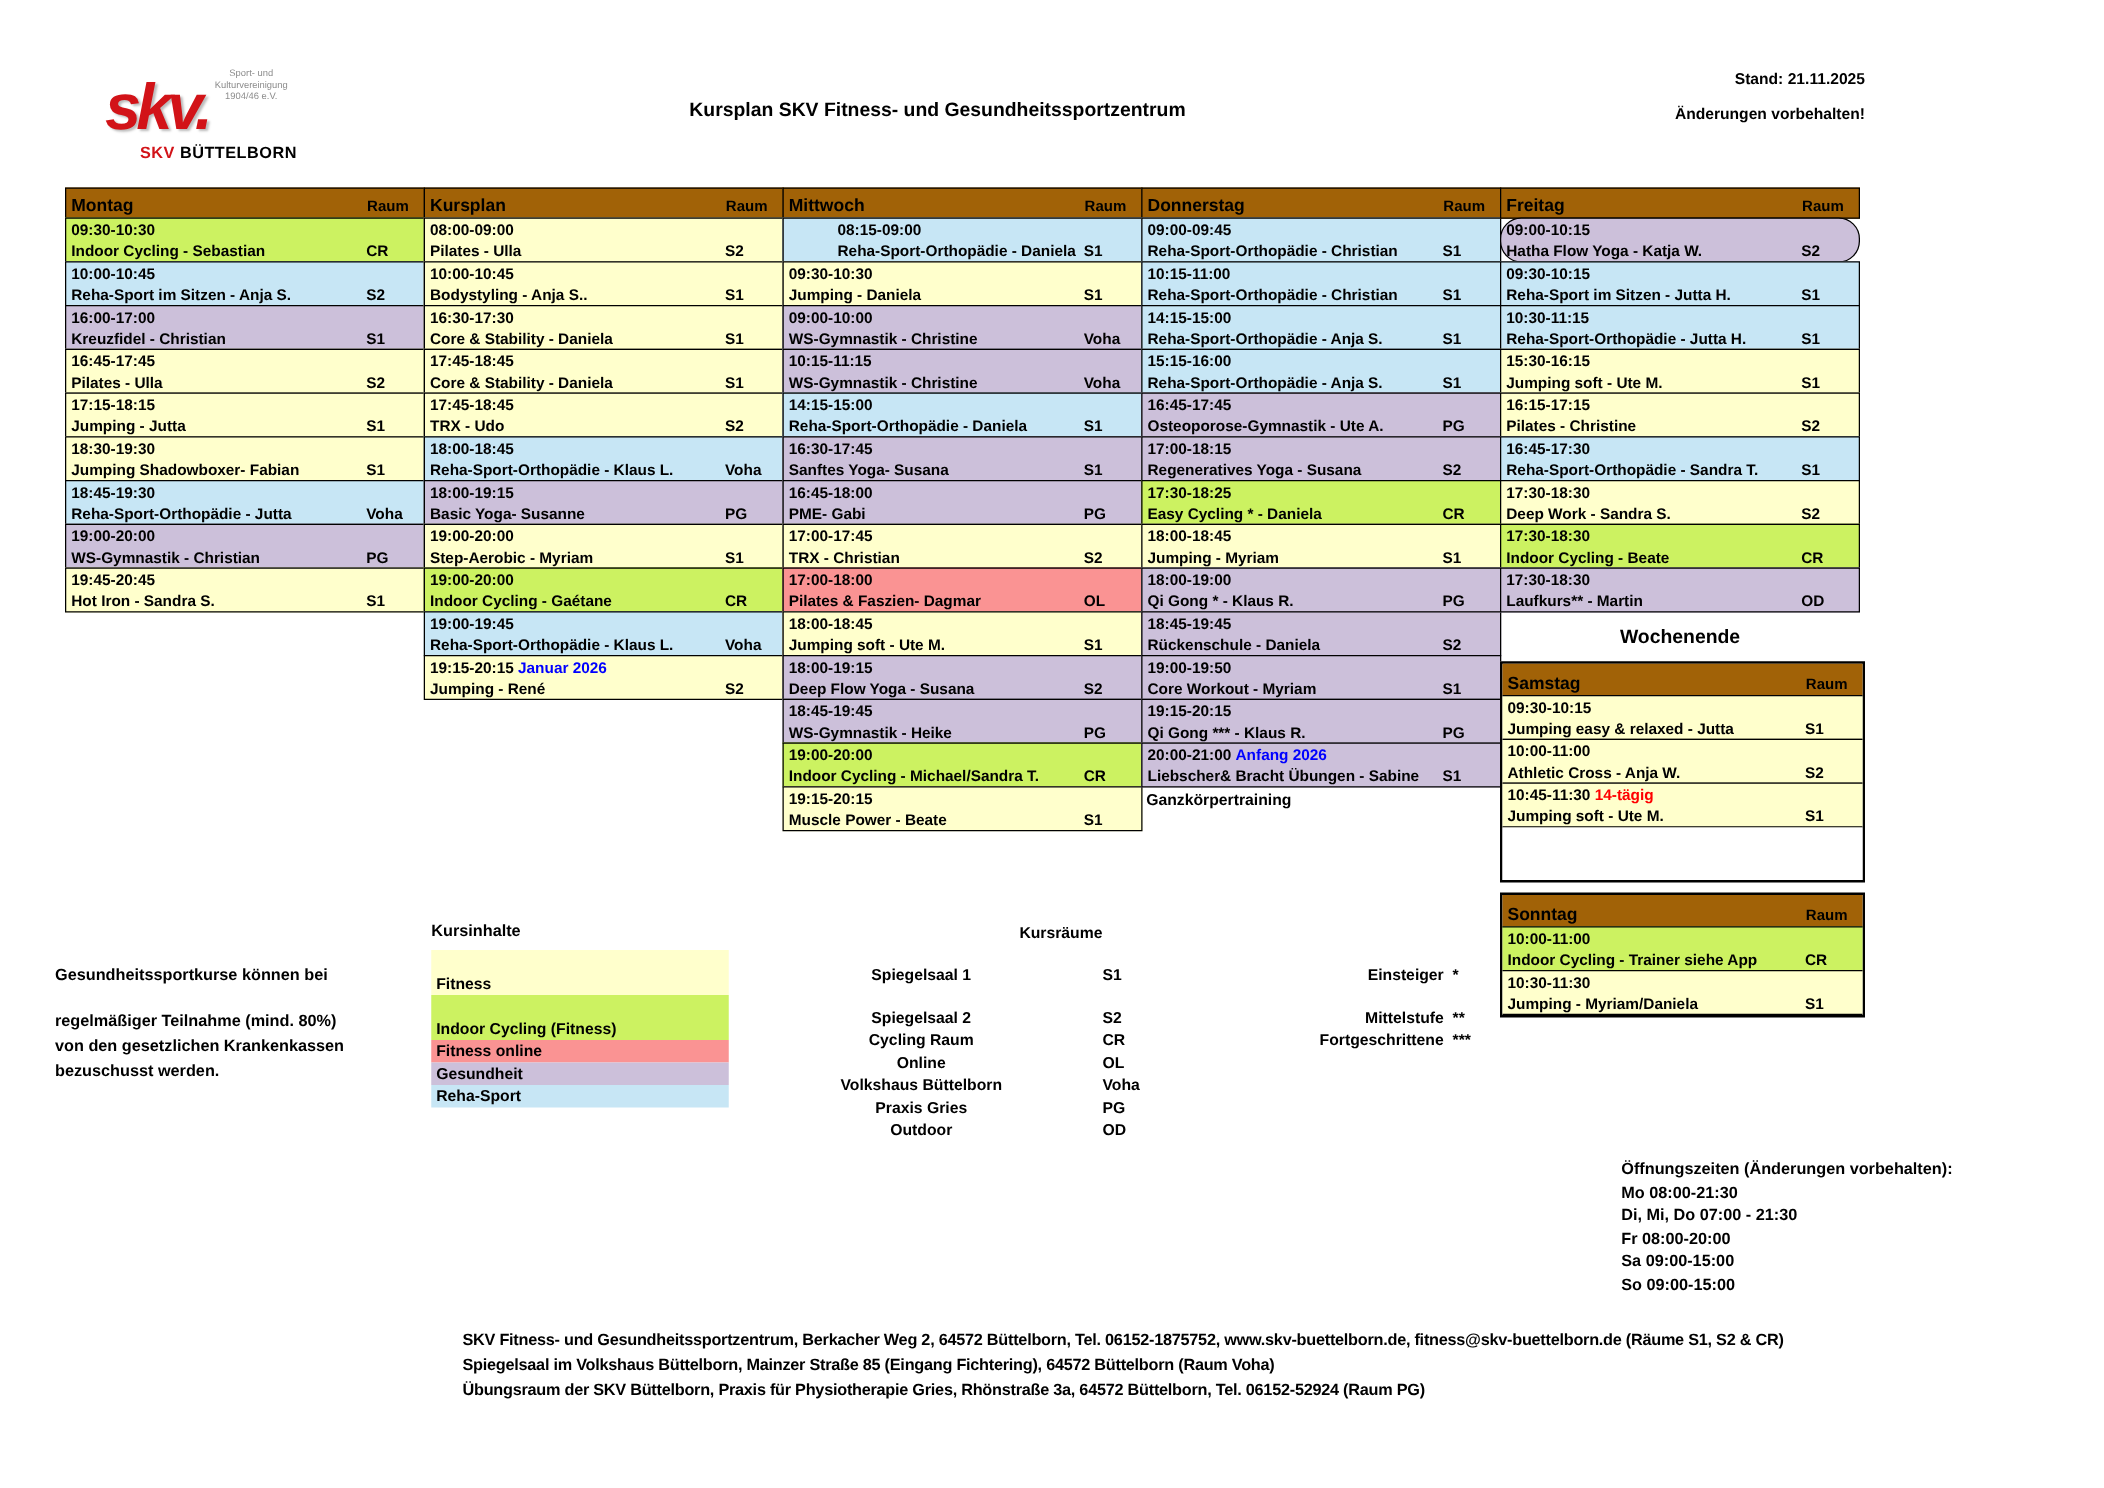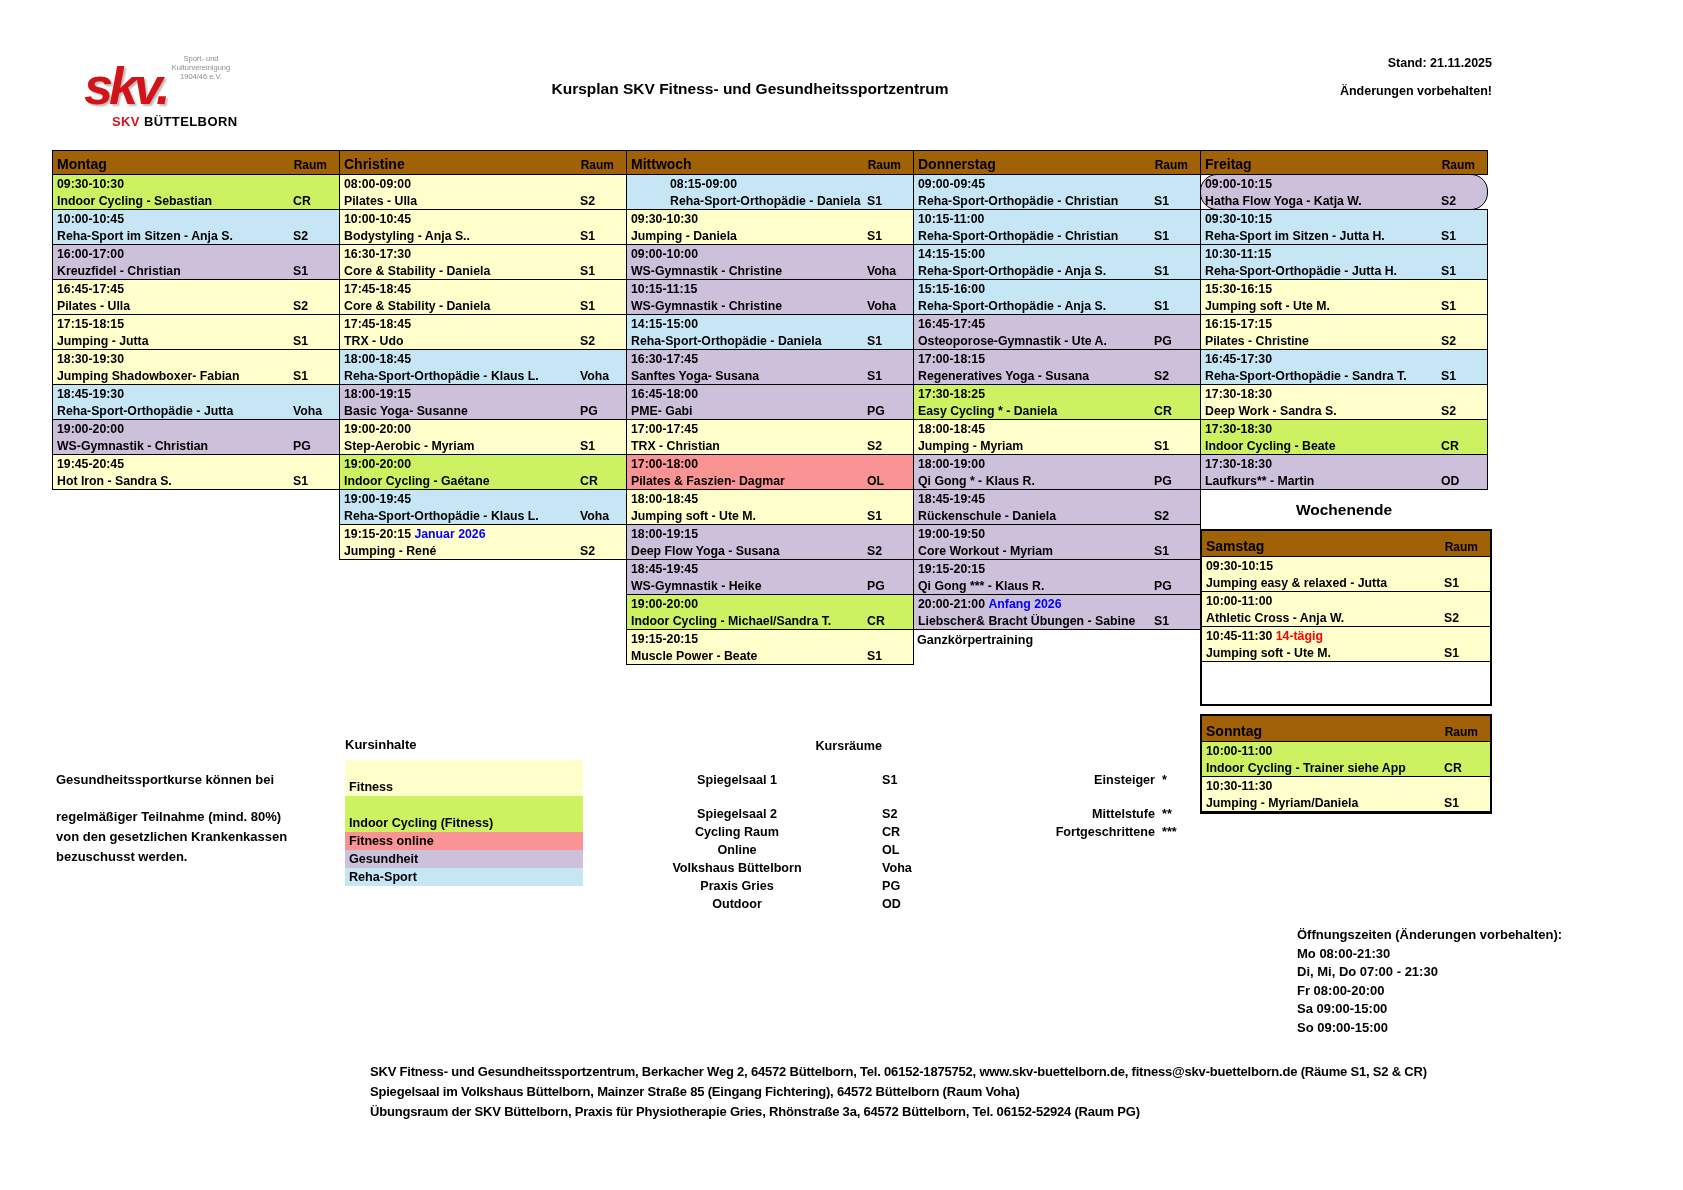--- a/index.html
+++ b/index.html
@@ -32,21 +32,21 @@
 
   
   .weekend-heading{height:39px;display:flex;align-items:center;justify-content:center;font-size:15.5px;font-weight:700}
   .wk-box{border:2px solid #000;width:292px;background:#fff}
   .wk-box .day-head{border:0;border-bottom:1px solid #000;height:26px}
   .wk-box .entry{border-left:0;border-right:0}
   .wk-empty{height:42px;background:#fff}
   .wk-gap{height:8px}
 
   
-  .info{position:absolute;left:56px;top:770px;font-size:13px;font-weight:700;line-height:20px}
+  .info{position:absolute;left:44px;top:770px;font-size:13px;font-weight:700;line-height:20px}
   .info-line:first-child{margin-bottom:17px}
 
   
   .legend{position:absolute;left:345px;top:737px;width:238px}
   .legend-title{font-size:13px;font-weight:700;margin-bottom:8px}
   .legend-item{font-size:12.6px;font-weight:700;padding:0 4px 2px 4px;height:18px;display:flex;align-items:flex-end}
   .legend-item.tall{height:36px}
 
   
   .rooms{position:absolute;left:610px;top:737px;width:300px;font-size:12.6px;font-weight:700}
@@ -146,21 +146,21 @@
       <div class="entry" style="background: rgb(255, 255, 204);">
         <div class="entry-time">19:45-20:45</div>
         <div class="entry-name-row">
           <span class="entry-name">Hot Iron - Sandra S.</span>
           <span class="entry-room">S1</span>
         </div>
       </div>
     </div>
     <div class="day-col">
       <div class="day-head">
-        <span class="day-label">Christine</span>
+        <span class="day-label">Kursplan</span>
         <span class="raum-label">Raum</span>
       </div>
       <div class="entry" style="background: rgb(255, 255, 204);">
         <div class="entry-time">08:00-09:00</div>
         <div class="entry-name-row">
           <span class="entry-name">Pilates - Ulla</span>
           <span class="entry-room">S2</span>
         </div>
       </div>
       <div class="entry" style="background: rgb(255, 255, 204);">

